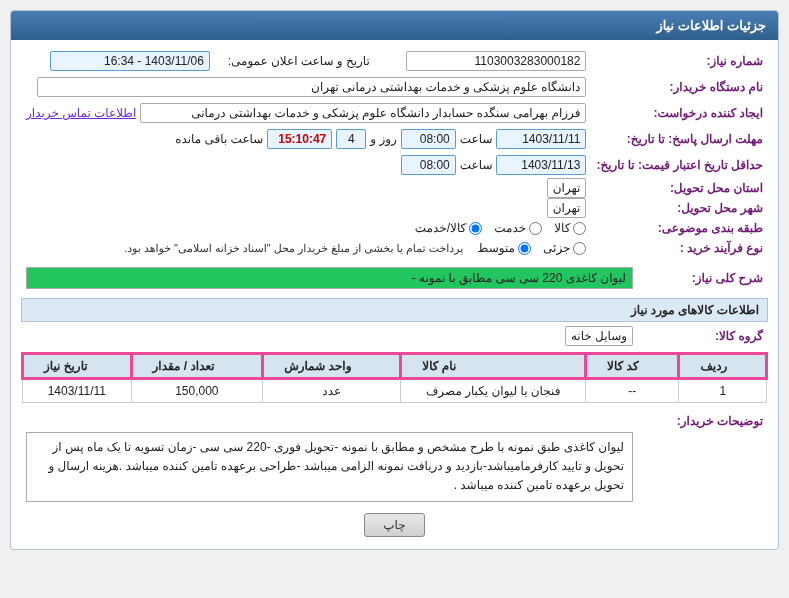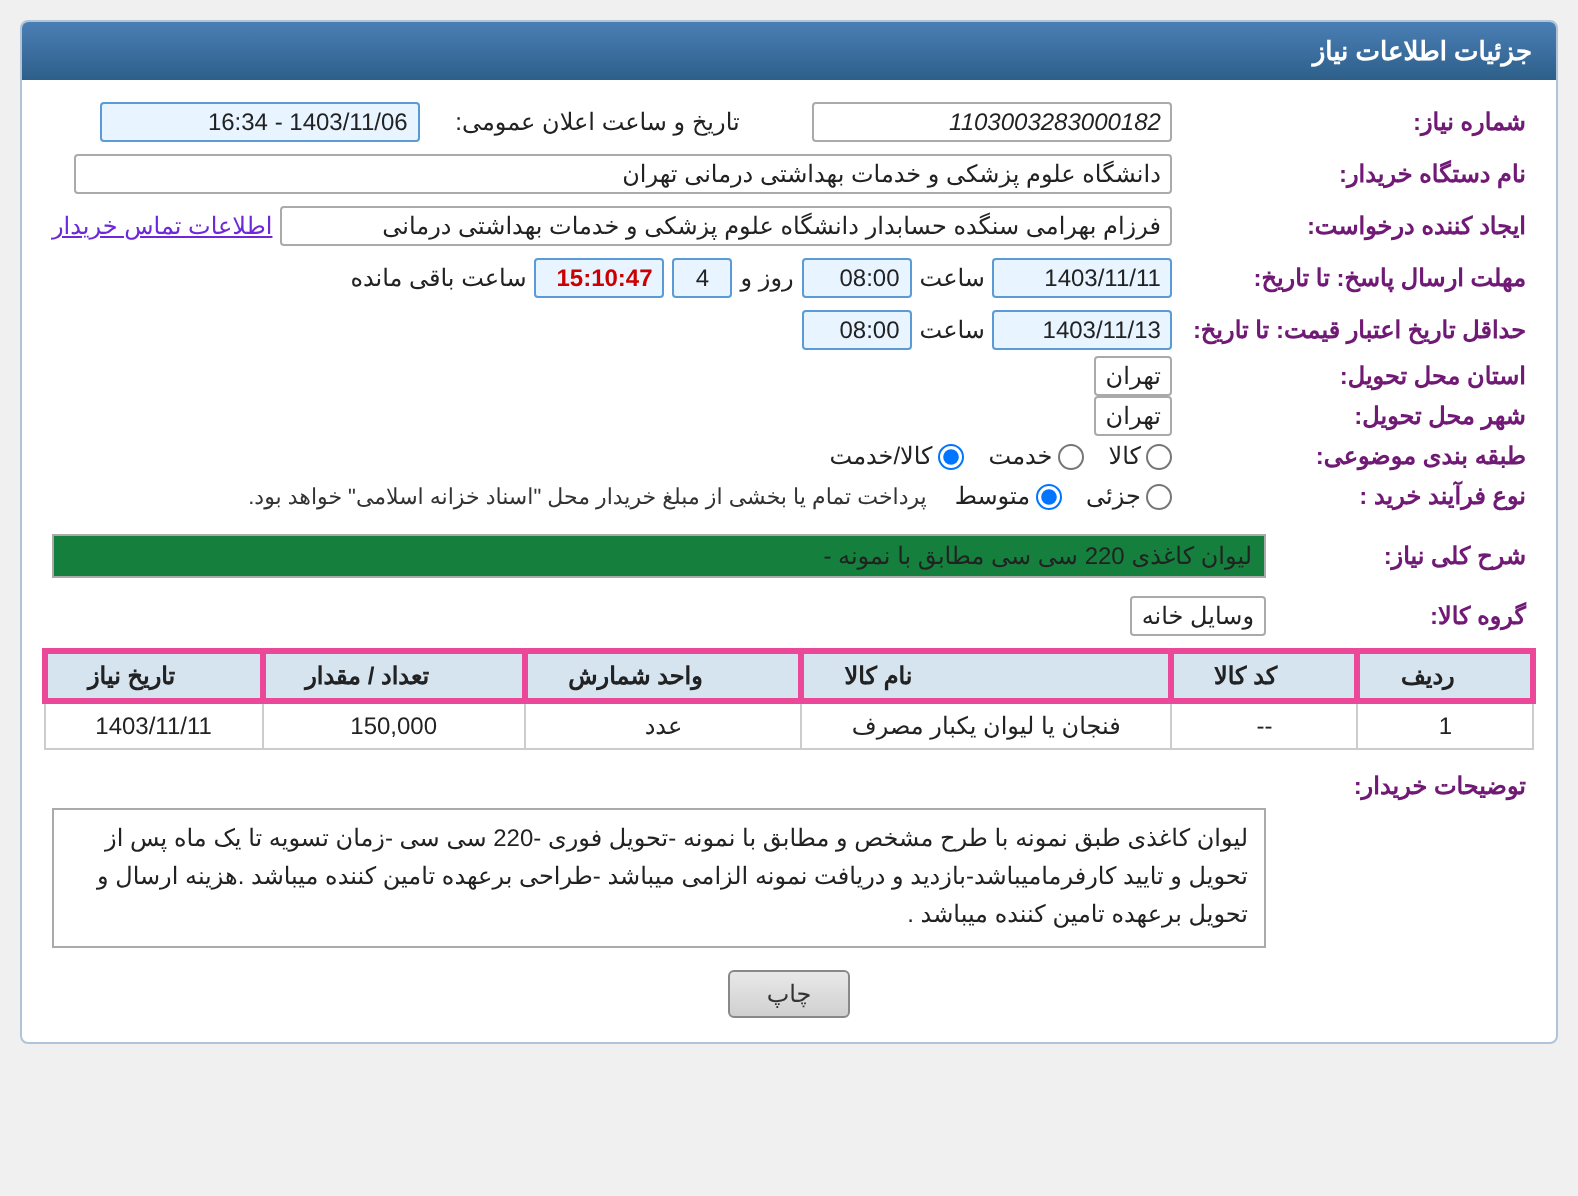--- a/index.html
+++ b/index.html
@@ -98,21 +98,21 @@
       direction: rtl;
     }
     .radio-label {
       display: flex;
       align-items: center;
       gap: 3px;
       cursor: pointer;
     }
     .srch-box {
       border: 1px solid #aaa;
-      background: #15803d;
+      background: #22c55e;
       padding: 3px 6px;
       width: 100%;
       font-size: 12px;
       font-family: Tahoma, Arial, sans-serif;
       direction: rtl;
     }
     .data-table {
       width: 100%;
       border-collapse: collapse;
       margin-top: 4px;
@@ -172,21 +172,21 @@
       <span>جزئیات اطلاعات نیاز</span>
     </div>
     <div class="panel-body">
 
       <table class="info-table">
 
         <tbody>
             <tr>
           <td class="label-cell">شماره نیاز:</td>
           <td class="value-cell">
-            <span class="input-box" style="display:inline-block;min-width:180px;font-style:italic;">1103003283000182</span>
+            <span class="input-box" style="display:inline-block;min-width:180px;">1103003283000182</span>
           </td>
           <td style="width:160px;text-align:right;">تاریخ و ساعت اعلان عمومی:</td>
           <td>
             <span class="input-blue" style="display:inline-block;min-width:160px;">1403/11/06 - 16:34</span>
           </td>
         </tr>
 
         <tr>
           <td class="label-cell">نام دستگاه خریدار:</td>
           <td colspan="3" class="value-cell">
@@ -289,20 +289,21 @@
         <tbody>
             <tr>
           <td class="label-cell" style="vertical-align:middle;">شرح کلی نیاز:</td>
           <td class="value-cell">
             <div class="srch-box">لیوان کاغذی 220 سی سی مطابق با نمونه -</div>
           </td>
         </tr>
       </tbody>
         </table>
 
+      <div class="section-title">اطلاعات کالاهای مورد نیاز</div>
 
       <table class="info-table">
         <tbody>
             <tr>
           <td class="label-cell">گروه کالا:</td>
           <td class="value-cell">
             <span class="input-box" style="min-width:120px;">وسایل خانه</span>
           </td>
         </tr>
       </tbody>

